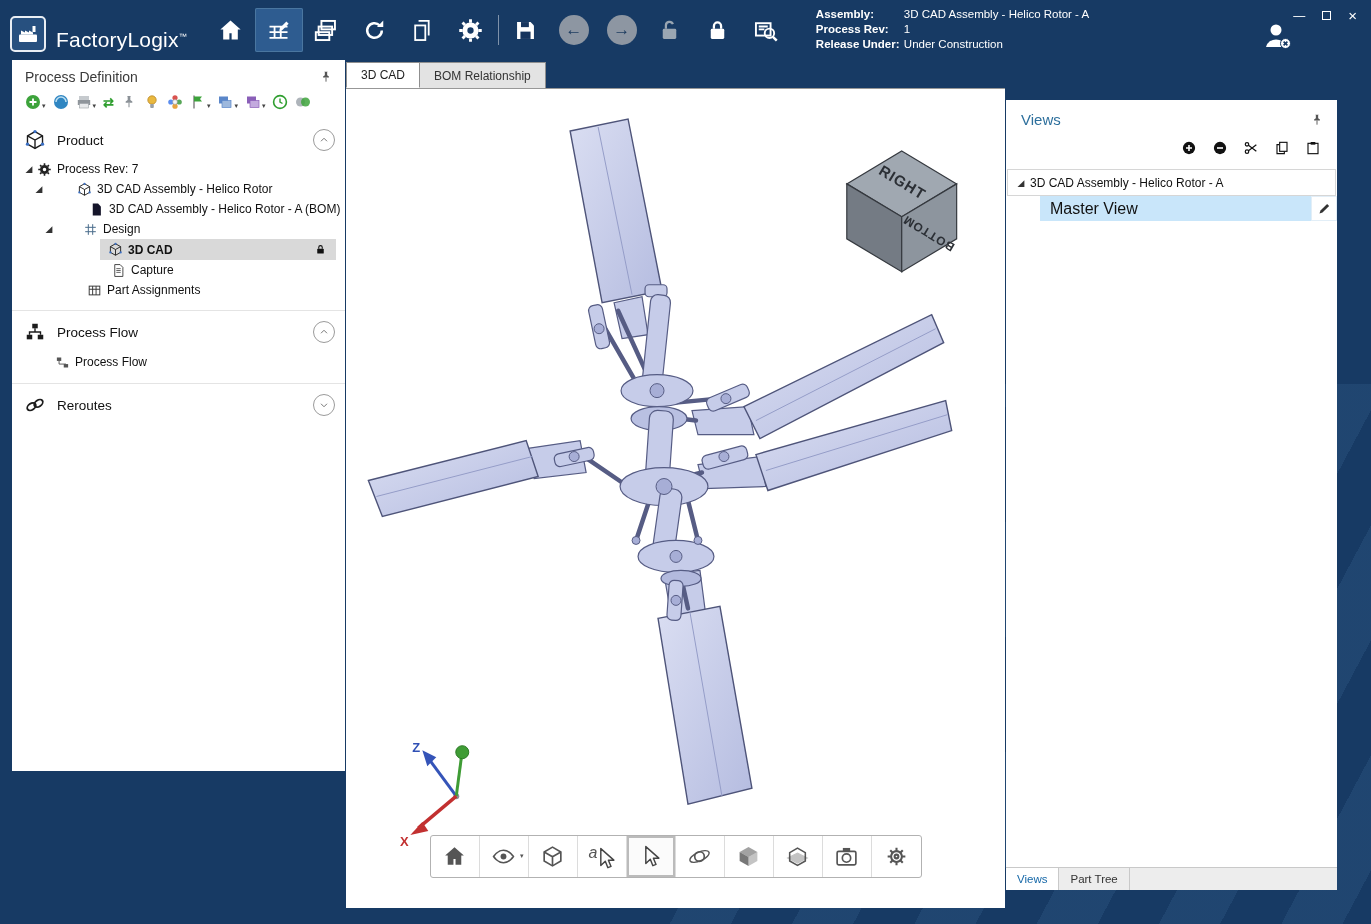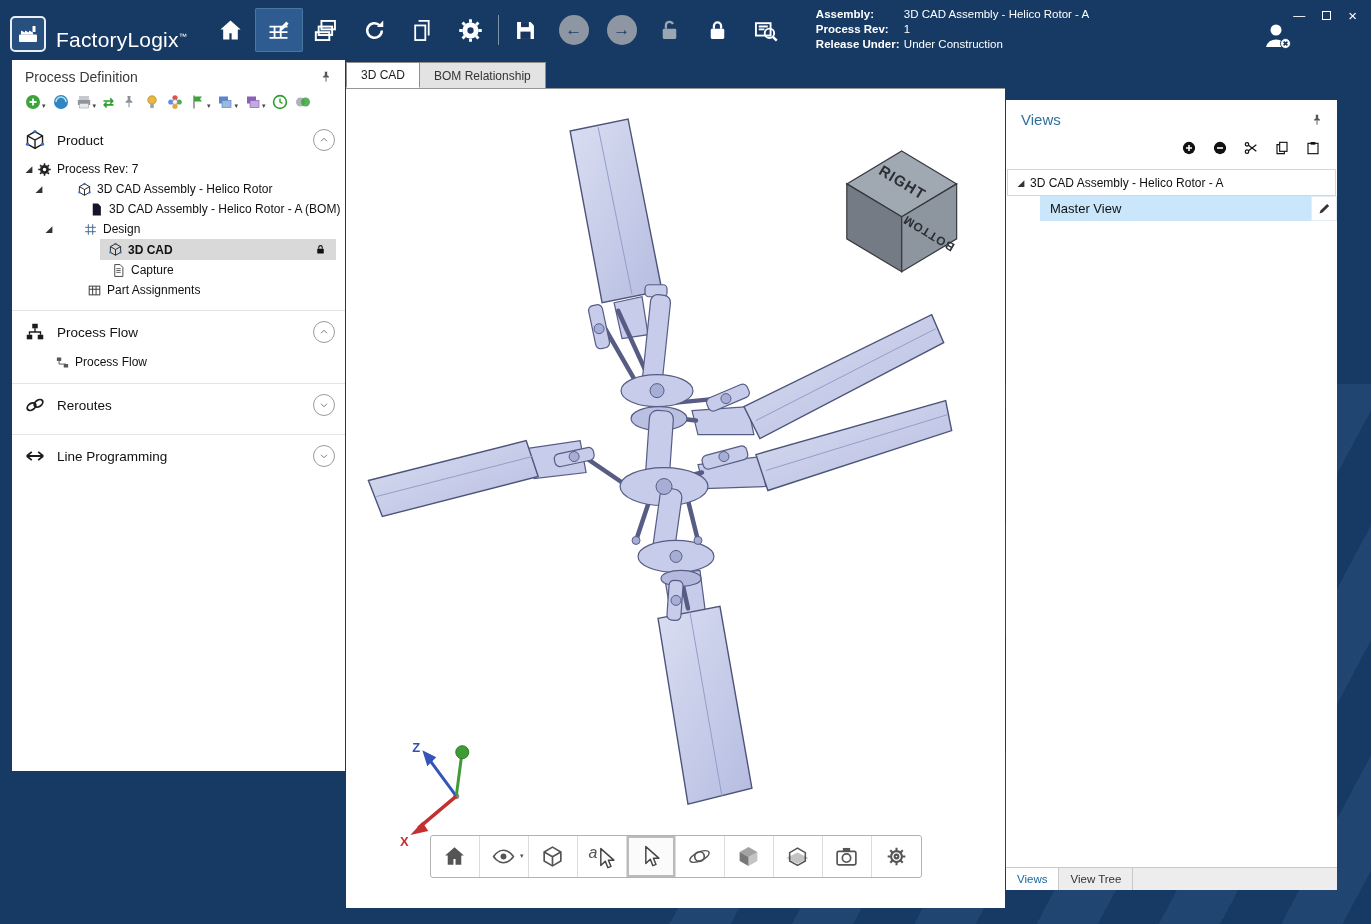--- a/index.html
+++ b/index.html
@@ -57,21 +57,21 @@
 .lock-sm{width:13px;height:13px;margin-left:auto;margin-right:9px;color:#111;flex:none}
 
 
 .rp{left:1006px;top:100px;width:331px;height:790px;display:flex;flex-direction:column}
 .rp-head{display:flex;align-items:center;padding:11px 13px 0 15px}
 .rp-title{flex:1;font-size:15px;color:#2d6f9c}
 .rp-tools{display:flex;justify-content:flex-end;align-items:center;gap:15px;padding:12px 16px 13px}
 .rp-tools svg{width:16px;height:16px;color:#111}
 .rp-root{display:flex;align-items:center;height:27px;border:1px solid #d6d6d6;margin:0 1px;font-size:12px;color:#111;padding-left:8px}
 .rp-root .exp{margin-right:4px}
-.rp-viewrow{display:flex;align-items:center;height:25px;margin-left:34px;background:#c9e6fa;font-size:13px;color:#111}
+.rp-viewrow{display:flex;align-items:center;height:25px;margin-left:34px;background:#c9e6fa;font-size:16px;color:#111}
 .rp-viewrow .tlabel{flex:1;padding-left:10px}
 .editbtn{width:26px;height:25px;background:#fff;display:flex;align-items:center;justify-content:center;border:1px solid #e2eef7}
 .editbtn svg{width:15px;height:15px;color:#333}
 .rp-tabs{margin-top:auto;height:23px;background:#ededed;border-top:1px solid #c9c9c9;display:flex;font-size:11.5px}
 .rp-tab{display:flex;align-items:center;padding:0 11px;border-right:1px solid #c9c9c9;color:#333}
 .rp-tab.active{background:#fff;color:#1668a8}
 
 
 .center{position:absolute;left:346px;top:62px;width:659px;height:846px;z-index:2}
 .ctabs{display:flex;height:26px;align-items:stretch;position:relative;z-index:5;margin-bottom:-1px}
@@ -572,33 +572,20 @@
         </svg>
       <span>Reroutes</span>
       <span class="collapse">
           <svg>
             <use href="#i-chevdown"></use>
           </svg>
         </span>
     </div>
   </div>
 
-  <div class="sec">
-    <div class="sec-head">
-      <svg class="sec-ic">
-          <use href="#i-arrowlr"></use>
-        </svg>
-      <span>Line Programming</span>
-      <span class="collapse">
-          <svg>
-            <use href="#i-chevdown"></use>
-          </svg>
-        </span>
-    </div>
-  </div>
 </aside>
 
 <main class="center">
   <div class="ctabs">
     <div class="ctab active">
         <span>3D CAD</span>
       </div>
     <div class="ctab">
         <span>BOM Relationship</span>
       </div>
@@ -808,16 +795,16 @@
         <svg>
           <use href="#i-pencil"></use>
         </svg>
       </button>
   </div>
   <div class="rp-tabs">
     <div class="rp-tab active">
         <span>Views</span>
       </div>
     <div class="rp-tab">
-        <span>View Tree</span>
+        <span>Part Tree</span>
       </div>
   </div>
 </aside>
 
 </body></html>

